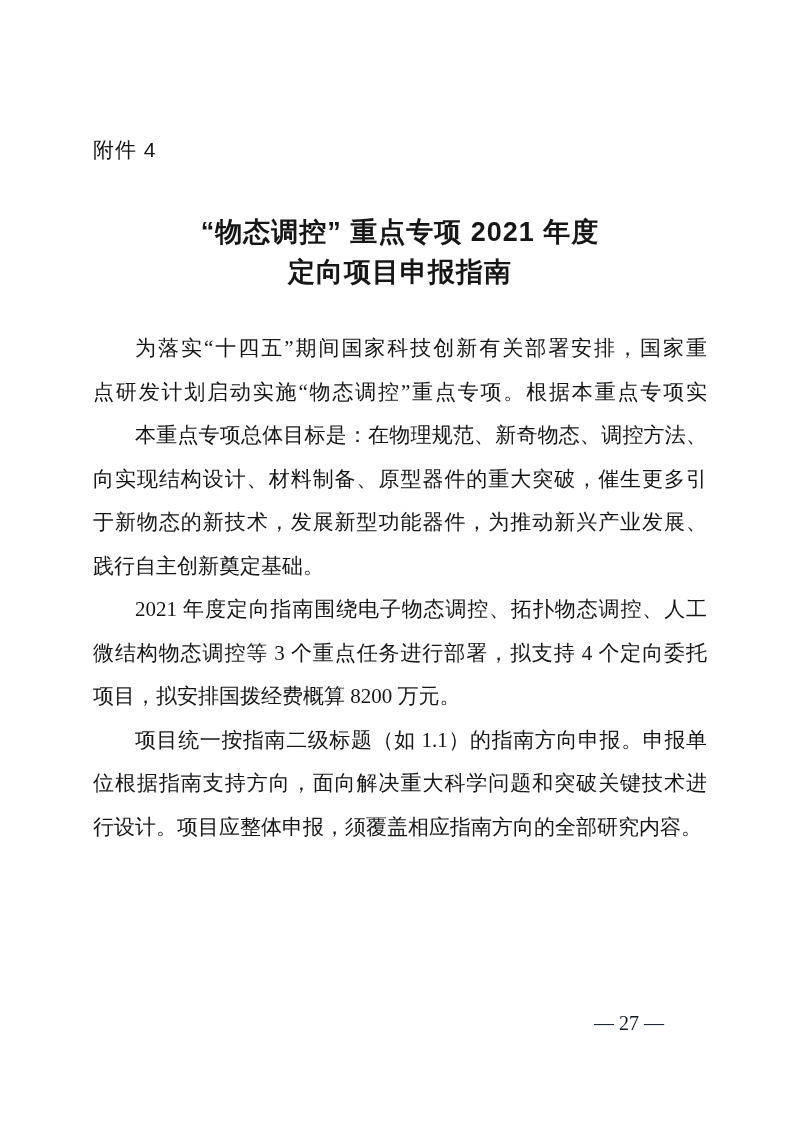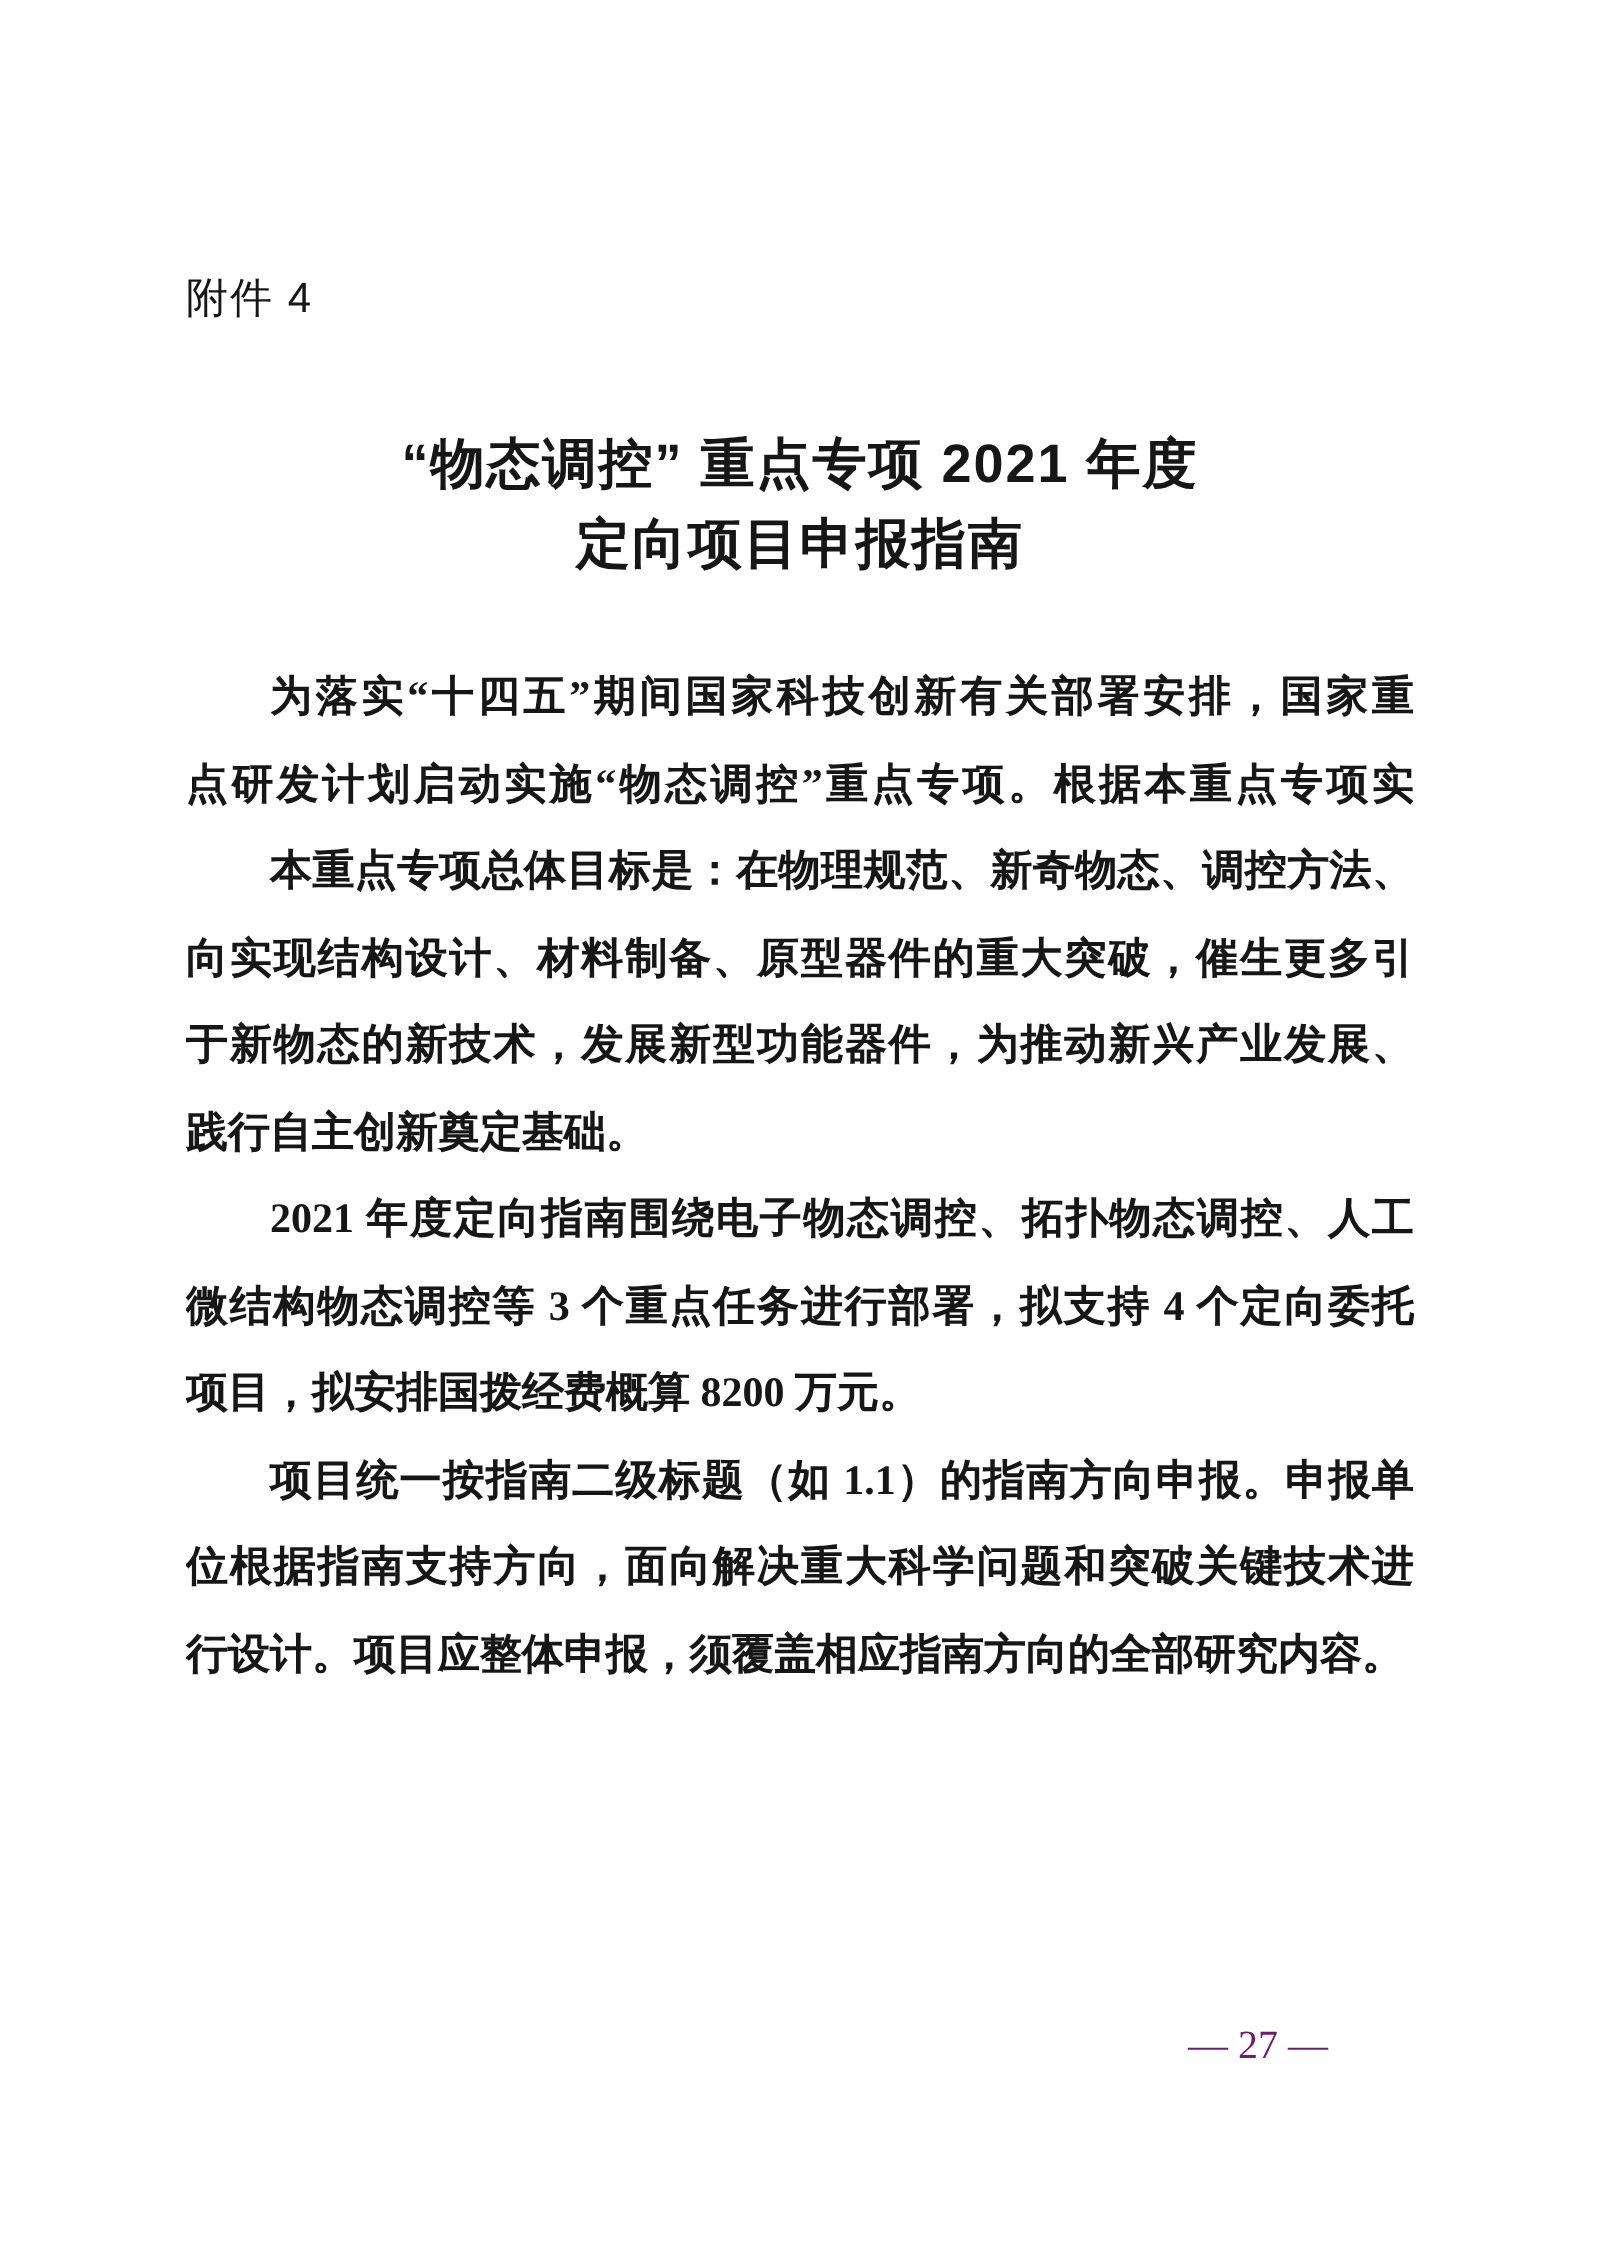--- a/index.html
+++ b/index.html
@@ -37,21 +37,20 @@
     letter-spacing: 1px;
   }
   .body {
     position: absolute;
     left: 93px;
     top: 327px;
     width: 614px;
     font-family: "Liberation Serif", "DejaVu Serif", serif;
     font-size: 21px;
     line-height: 43.5px;
-    font-weight: bold;
   }
   .para { margin: 0; }
   .line {
     height: 43.5px;
     overflow: hidden;
     text-align: left;
   }
   .line.fill {
     text-align: justify;
     text-align-last: justify;
@@ -59,21 +58,21 @@
   .line.first {
     text-indent: 2em;
   }
   .pageno {
     position: absolute;
     left: 594px;
     top: 1010px;
     font-family: "Liberation Serif", "DejaVu Serif", serif;
     font-size: 20px;
     line-height: 26px;
-    color: #701a75;
+    color: #0f172a;
   }
 </style>
 </head>
 <body>
 
 <div class="page">
 
   <div class="attachment">附件 4</div>
 
   <div class="title">

